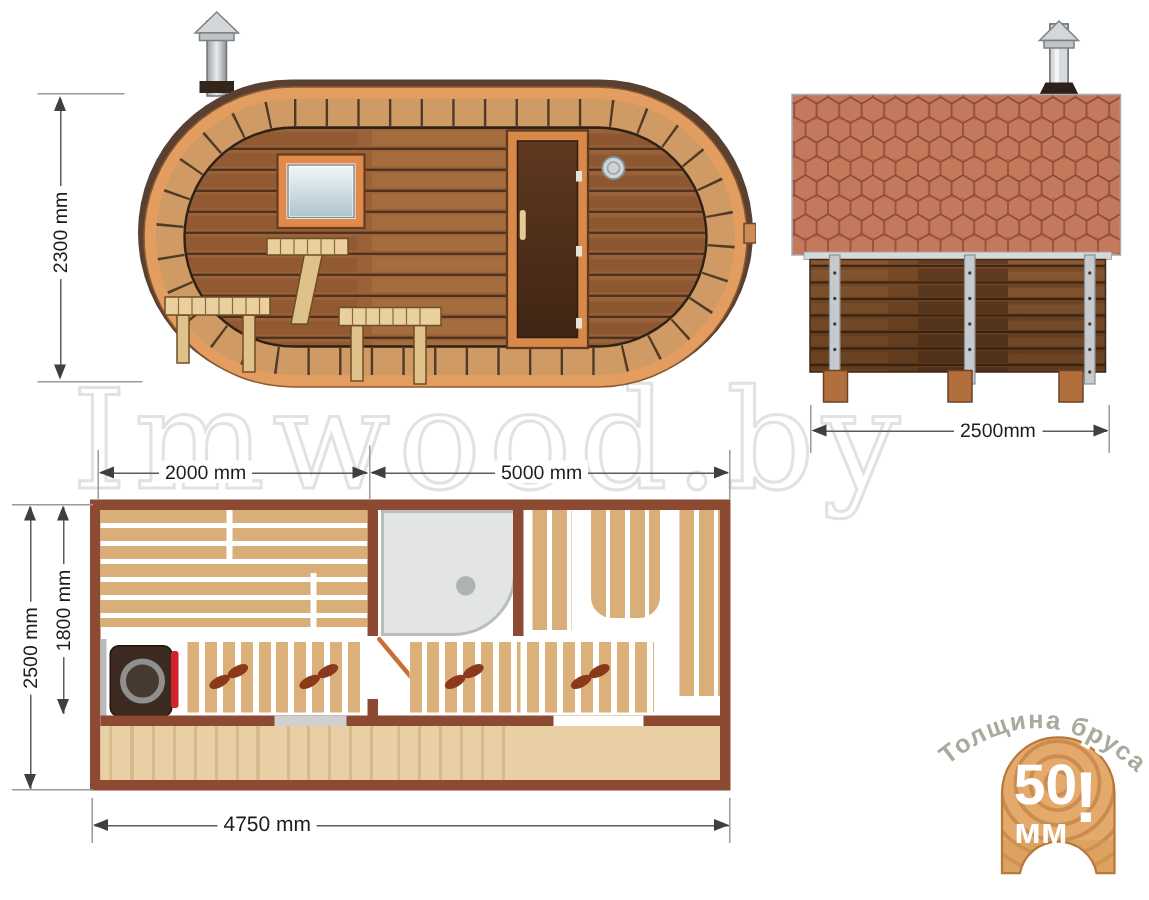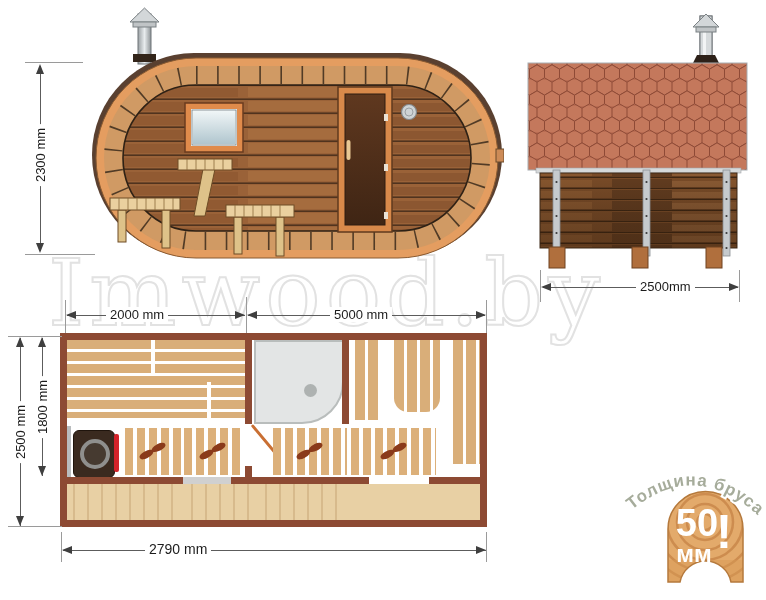--- a/index.html
+++ b/index.html
@@ -288,21 +288,21 @@
   <div class="dl" style="left:42px;top:338px;width:1px;height:138px;"></div>
   <div class="ar ar-u" style="left:38px;top:337px;"></div>
   <div class="ar ar-d" style="left:38px;top:466px;"></div>
   <div class="dlabel vlabel" style="left:42px;top:407px;">1800 mm</div>
 
   <div class="ext" style="left:61px;top:532px;width:1px;height:30px;"></div>
   <div class="ext" style="left:486px;top:532px;width:1px;height:30px;"></div>
   <div class="dl" style="left:63px;top:550px;width:423px;height:1px;"></div>
   <div class="ar ar-l" style="left:62px;top:546px;"></div>
   <div class="ar ar-r" style="left:476px;top:546px;"></div>
-  <div class="dlabel big" style="left:145px;top:541px;">2790 mm</div>
+  <div class="dlabel big" style="left:145px;top:541px;">4750 mm</div>
 
   <svg style="left:615px;top:430px;" width="150" height="160" viewBox="0 0 150 160">
     <defs>
       <path id="arcpath" d="M 10 86 Q 80 22 150 92" fill="none"></path>
       <clipPath id="woodclip">
         <path d="M53 152 L53 99 A37.5 37.5 0 0 1 128 99 L128 152 L116 152 A26 26 0 0 0 65 152 Z"></path>
       </clipPath>
     </defs>
     <g clip-path="url(#woodclip)">
       <rect x="40" y="55" width="100" height="105" fill="#e3aa6b"></rect>

